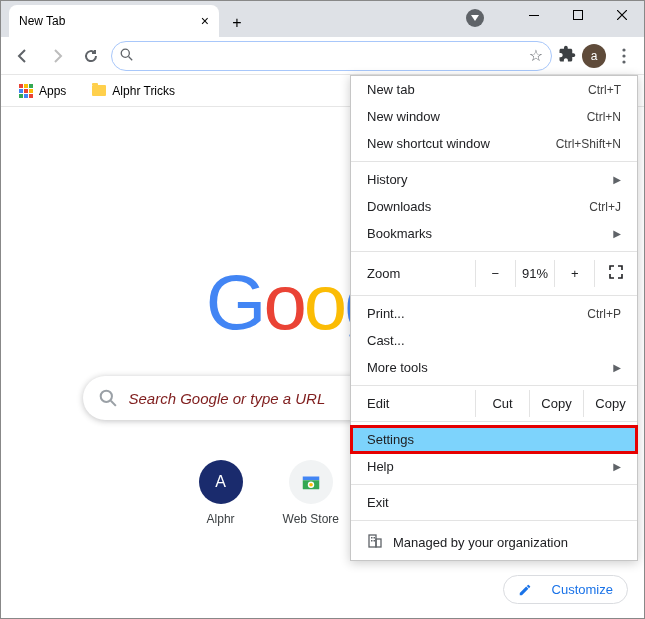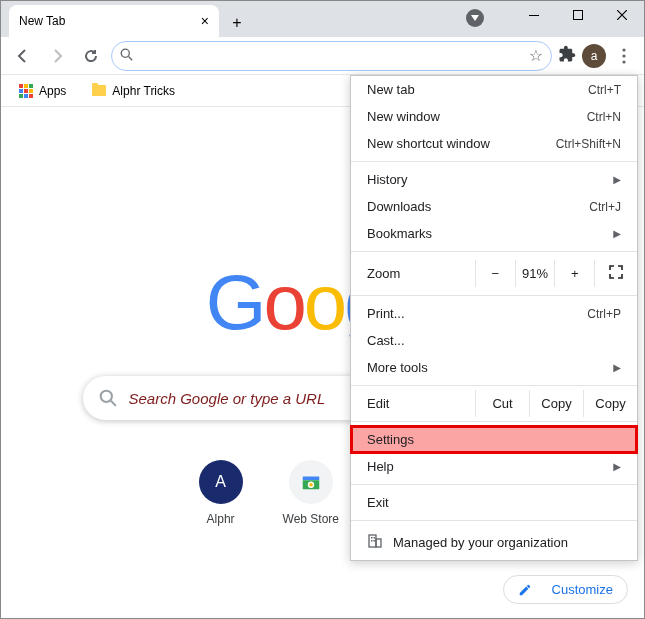--- a/index.html
+++ b/index.html
@@ -47,21 +47,21 @@
 .sep { height: 1px; background: #e3e3e3; margin: 4px 0; }
 .chev { color: #5f6368; font-size: 10px; }
 .zoom-row { display: flex; align-items: center; padding: 4px 0 4px 16px; }
 .zoom-row .zl { width: 108px; }
 .zoom-ctrl { flex: 1; display: flex; align-items: center; border-left: 1px solid #e3e3e3; }
 .zb { flex: 1; text-align: center; padding: 6px 0; cursor: pointer; border-right: 1px solid #e3e3e3; }
 .fs { width: 42px; text-align: center; cursor: pointer; }
 .edit-row { display: flex; align-items: flex-start; }
 .edit-row .el { padding: 6px 16px; width: 124px; }
 .edit-btn { flex: 1; text-align: center; padding: 6px 0; border-left: 1px solid #e3e3e3; cursor: pointer; }
-.hl { outline: 3px solid #e60000; outline-offset: -2px; background: #fca5a5; }
+.hl { outline: 3px solid #e60000; outline-offset: -2px; background: #7dd3fc; }
 .managed { display: flex; align-items: center; gap: 10px; padding: 8px 16px; cursor: default; }
 .org-icon { display: inline-block; }
 </style>
 </head>
 <body>
 
 <div class="titlebar">
   <div class="tab">
     <span>New Tab</span>
     <span class="tab-close">×</span>

